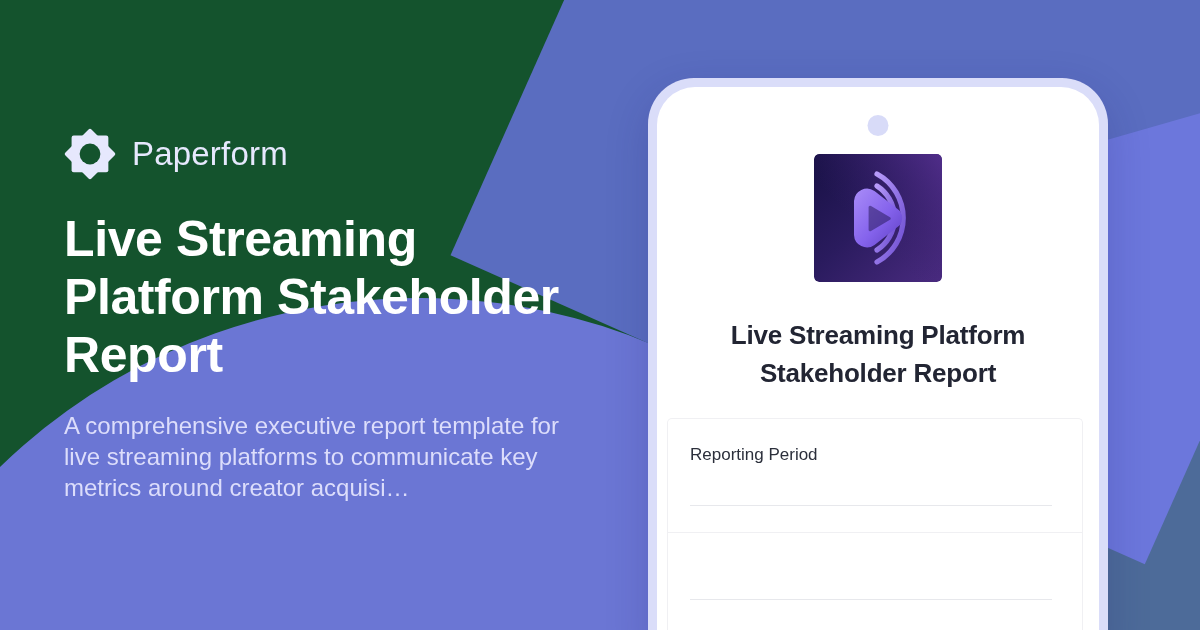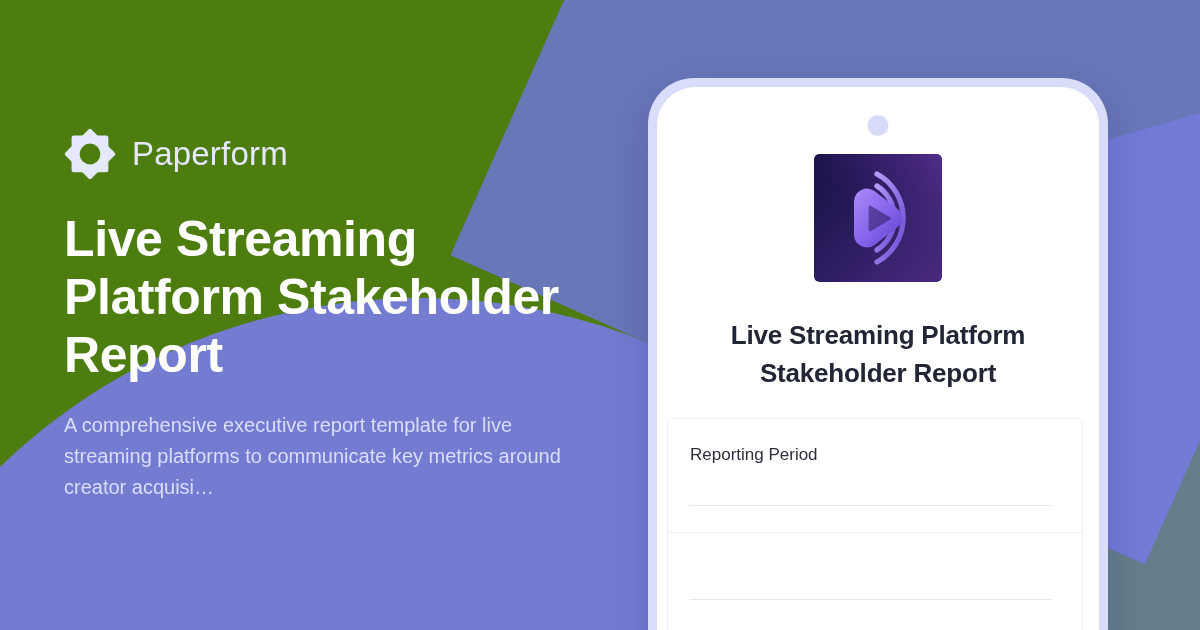--- a/index.html
+++ b/index.html
@@ -8,21 +8,21 @@
     width: 1200px;
     height: 630px;
     overflow: hidden;
     font-family: "Liberation Sans", sans-serif;
   }
 
   #og-card {
     position: relative;
     width: 1200px;
     height: 630px;
-    background: #4d7c0f;
+    background: #14532d;
     overflow: hidden;
   }
 
   
   .bg-layer { position: absolute; inset: 0; overflow: hidden; pointer-events: none; }
 
   .bg-wedge-a {
     position: absolute;
     left: -180px;
     top: 300px;
@@ -84,21 +84,21 @@
     font-size: 50px;
     line-height: 58px;
     font-weight: 700;
     color: #FFFFFF;
     letter-spacing: -0.4px;
     max-width: 540px;
     margin-bottom: 26px;
   }
 
   .subcopy {
-    font-size: 20px;
+    font-size: 24px;
     line-height: 31px;
     color: #DCDDFB;
     font-weight: 400;
     max-width: 520px;
   }
 
   
   .phone {
     position: absolute;
     left: 648px;

